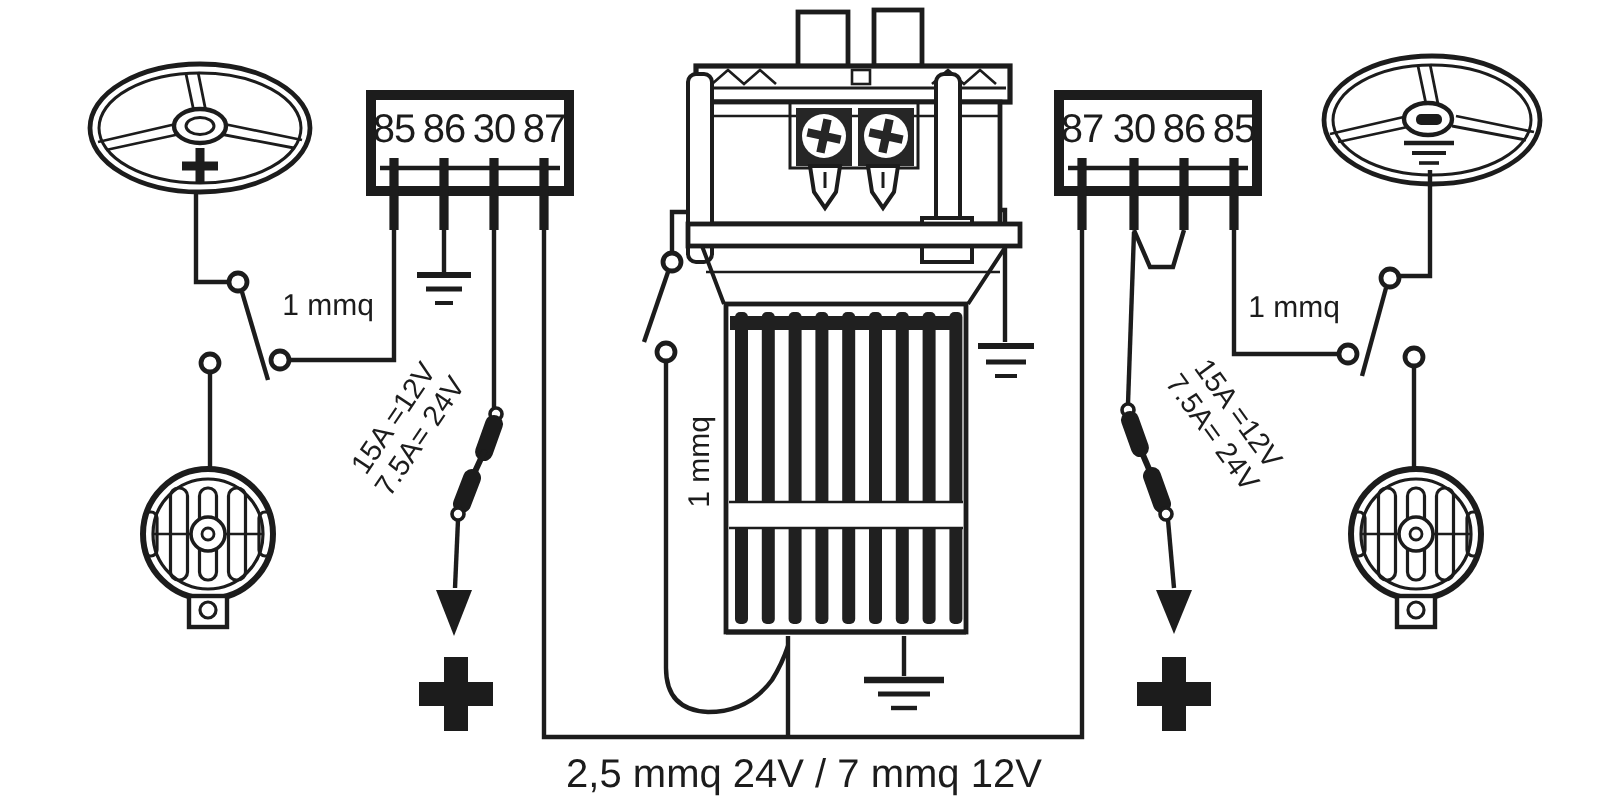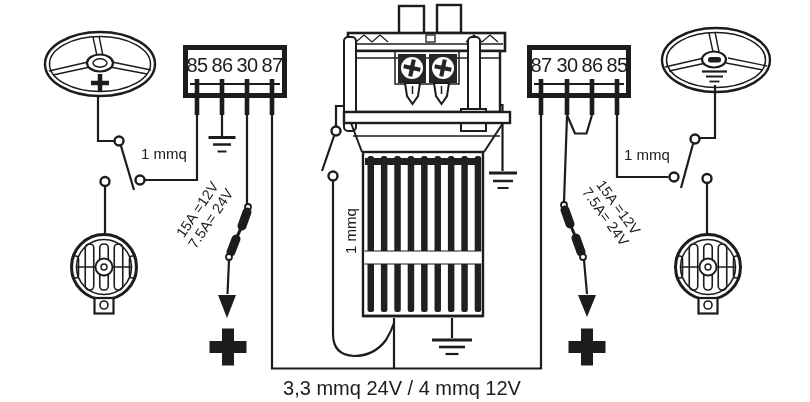--- a/index.html
+++ b/index.html
@@ -230,15 +230,15 @@
 
 <div class="lbl fuse-lbl fuse-left">
   <div>15A =12V</div>
   <div>7.5A= 24V</div>
 </div>
 <div class="lbl fuse-lbl fuse-right">
   <div>15A =12V</div>
   <div>7.5A= 24V</div>
 </div>
 
-<span class="lbl bottom-lbl">3,3 mmq 24V / 4 mmq 12V</span>
+<span class="lbl bottom-lbl">2,5 mmq 24V / 7 mmq 12V</span>
 
 </div>
 
 </body></html>

